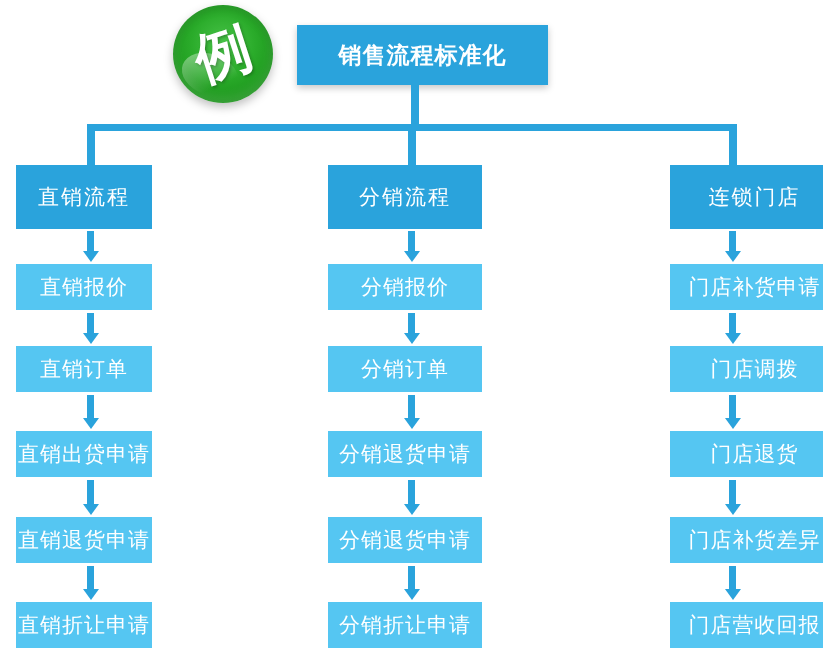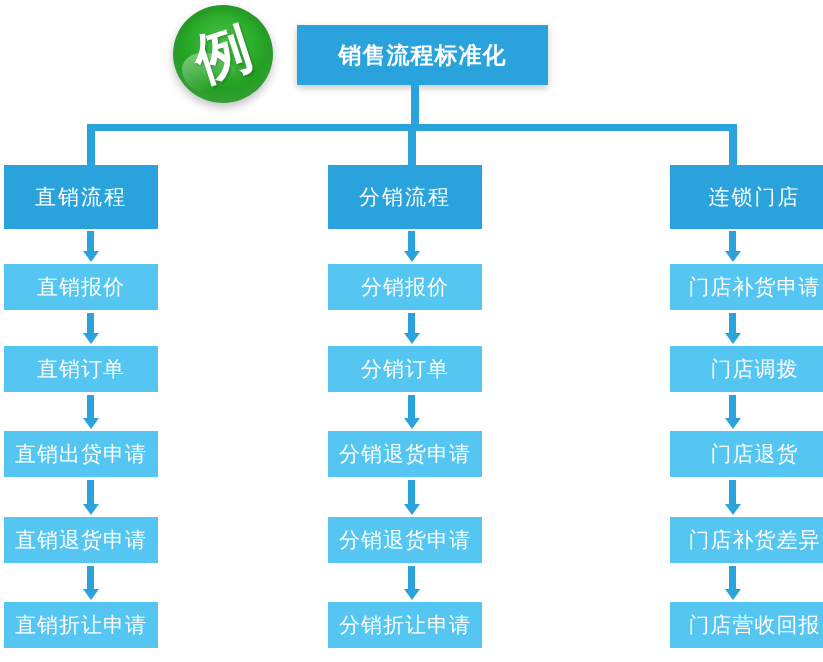--- a/index.html
+++ b/index.html
@@ -42,21 +42,21 @@
   }
   .header-node{
     top:165px;height:64px;background:var(--dark);
     font-size:21px;letter-spacing:2px;
   }
   .item-node{
     height:46px;background:var(--light);
     font-size:21px;letter-spacing:1px;
   }
   
-  .c0{left:4px;width:154px;}
+  .c0{left:16px;width:136px;}
   .c1{left:328px;width:154px;}
   .c2{left:670px;width:169px;}
   
   .r0{top:264px;} .r1{top:346px;} .r2{top:431px;} .r3{top:517px;} .r4{top:602px;}
   
   .line{position:absolute;background:var(--dark);}
   .trunk{left:411px;top:85px;width:8px;height:46px;}
   .hline{left:87px;top:124px;width:650px;height:7px;}
   .drop0{left:87px;top:124px;width:8px;height:41px;}
   .drop1{left:408px;top:124px;width:8px;height:41px;}

